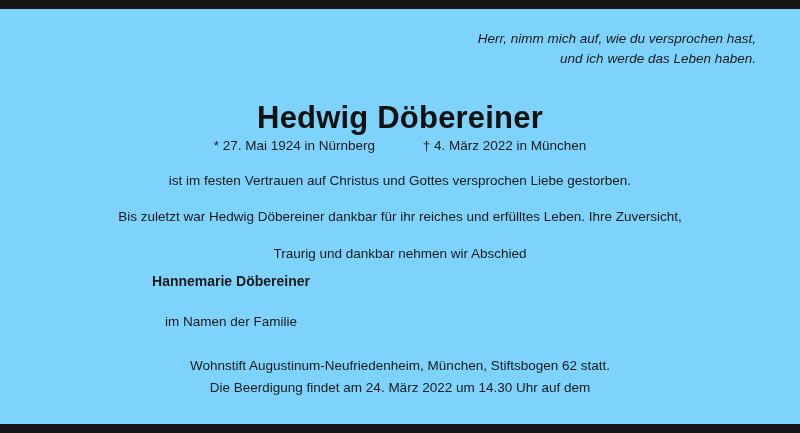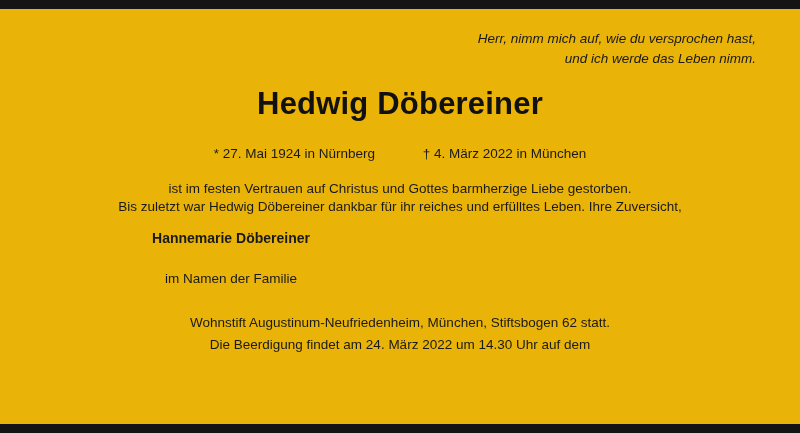--- a/index.html
+++ b/index.html
@@ -12,21 +12,21 @@
     background: #f2f2f0;
     font-family: "Liberation Sans", sans-serif;
     color: #1a1a1a;
     overflow: hidden;
   }
   .obituary {
     position: relative;
     width: 800px;
     height: 433px;
     box-sizing: border-box;
-    background: #eab308;
+    background: #7dd3fc;
     border-top: 9px solid #141414;
     border-bottom: 9px solid #141414;
     padding: 14px 40px 18px 40px;
   }
   .epitaph {
     text-align: right;
     font-style: italic;
     font-size: 13.5px;
     line-height: 1.5;
     color: #1a1a1a;
@@ -34,42 +34,43 @@
     margin-right: 4px;
   }
   .epitaph div {
     white-space: nowrap;
   }
   .name {
     text-align: center;
     font-size: 31px;
     font-weight: bold;
     letter-spacing: 0.2px;
-    margin-top: 16px;
+    margin-top: 30px;
     color: #111111;
   }
   .dates {
     text-align: center;
     font-size: 13.5px;
-    margin-top: 24px;
+    margin-top: 2px;
     color: #1a1a1a;
   }
   .dates .sep {
     display: inline-block;
     width: 40px;
   }
   .statement {
     text-align: center;
     font-size: 13.5px;
     margin-top: 20px;
   }
   .paragraph {
     text-align: center;
     font-size: 13.5px;
     line-height: 1.65;
+    margin-top: 18px;
   }
   .paragraph div {
     white-space: nowrap;
   }
   .farewell {
     text-align: center;
     font-size: 13.5px;
     margin-top: 18px;
   }
   .mourners {
@@ -103,37 +104,38 @@
     white-space: nowrap;
   }
 </style>
 </head>
 <body>
 
 <div class="obituary">
 
   <div class="epitaph">
     <div>Herr, nimm mich auf, wie du versprochen hast,</div>
-    <div>und ich werde das Leben nimm.</div>
+    <div>und ich werde das Leben haben.</div>
   </div>
 
   <div class="name">Hedwig Döbereiner</div>
 
   <div class="dates">
     <span>* 27. Mai 1924 in Nürnberg</span>
     <span class="sep"></span>
     <span>† 4. März 2022 in München</span>
   </div>
 
-  <div class="statement">ist im festen Vertrauen auf Christus und Gottes barmherzige Liebe gestorben.</div>
+  <div class="statement">ist im festen Vertrauen auf Christus und Gottes versprochen Liebe gestorben.</div>
 
   <div class="paragraph">
     <div>Bis zuletzt war Hedwig Döbereiner dankbar für ihr reiches und erfülltes Leben. Ihre Zuversicht,</div>
   </div>
 
+  <div class="farewell">Traurig und dankbar nehmen wir Abschied</div>
 
   <div class="mourners">
     <div class="mourner">
       <div class="m-name">Hannemarie Döbereiner</div>
       <div class="m-line">im Namen der Familie</div>
     </div>
     <div class="mourner">
     </div>
   </div>
 

